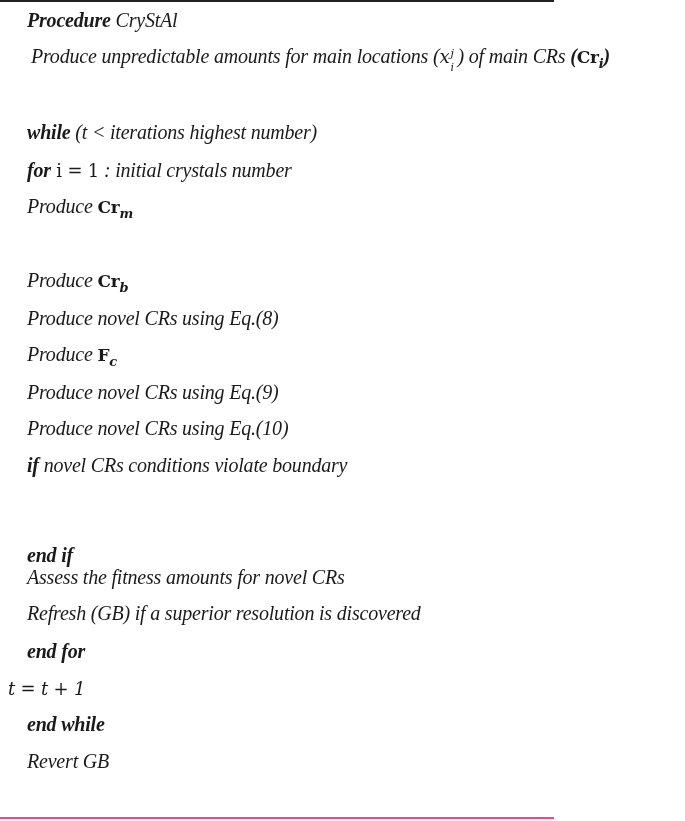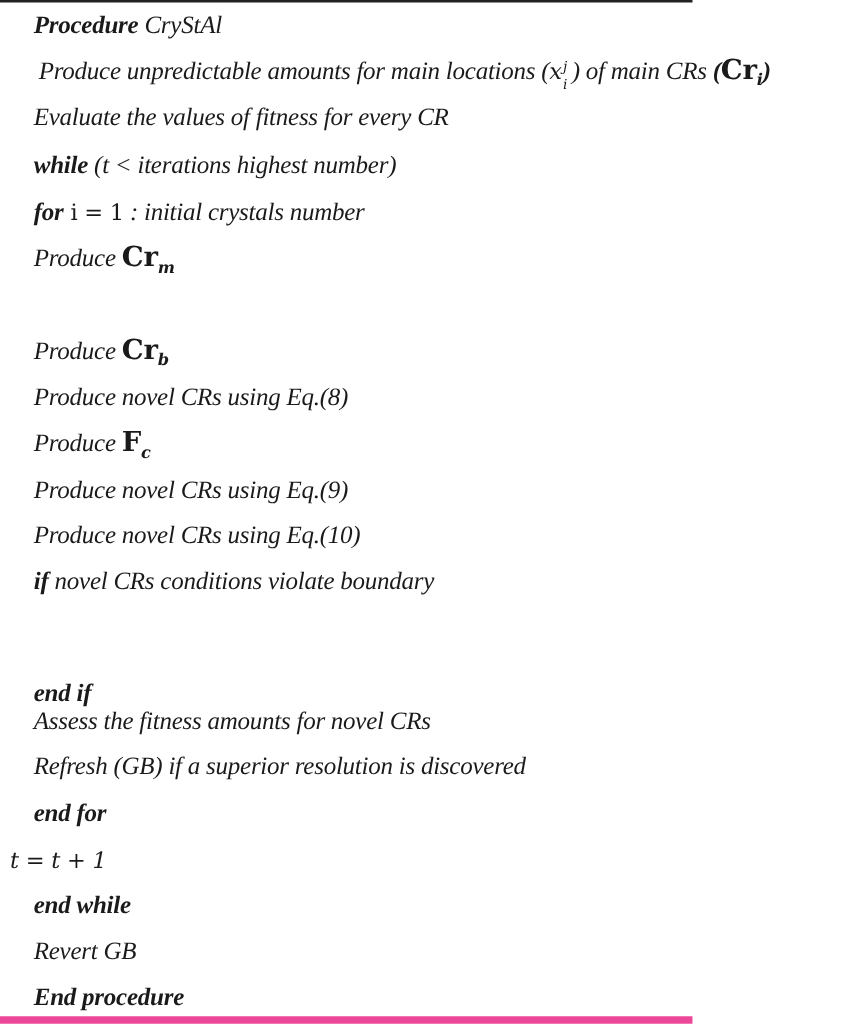--- a/index.html
+++ b/index.html
@@ -15,21 +15,21 @@
       font-family: "Liberation Serif", "DejaVu Serif", serif;
       color: #1a1a1a;
     }
     .algo-box {
       position: absolute;
       left: 0;
       top: 0;
       width: 554px;
       height: 819px;
       border-top: 2px solid #222;
-      border-bottom: 6px solid #ec4899;
+      border-bottom: 2px solid #ec4899;
       box-sizing: border-box;
     }
     .line {
       position: absolute;
       left: 27px;
       font-size: 20px;
       font-style: italic;
       white-space: nowrap;
       line-height: 24px;
       letter-spacing: -0.2px;
@@ -48,21 +48,21 @@
     }
     .math-i {
       font-family: "DejaVu Serif", serif;
       font-style: italic;
       font-size: 18px;
     }
     .mathbold {
       font-family: "DejaVu Serif", serif;
       font-weight: bold;
       font-style: normal;
-      font-size: 22px;
+      font-size: 17px;
     }
     .sub {
       font-family: "DejaVu Serif", serif;
       font-weight: bold;
       font-style: italic;
       font-size: 13px;
       position: relative;
       top: 5px;
     }
     .supsub {
@@ -85,23 +85,20 @@
 <div class="algo-box">
 
   <div class="line" style="top:6px;">
     <span class="kw">Procedure</span><span class="plain"> CryStAl</span>
   </div>
 
   <div class="line indent-2" style="top:42px;text-align:center;">
     <span>Produce unpredictable amounts for main locations (</span><span class="math-i">x</span><span class="supsub"><span class="sp">j</span><span class="sb">i</span></span><span>) of main CRs </span><span class="kw">(</span><span class="mathbold">Cr</span><span class="sub">i</span><span class="kw">)</span>
   </div>
 
-  <div class="line" style="top:80px;">
-    <span>Evaluate the values of  fitness for every CR</span>
-  </div>
 
   <div class="line" style="top:118px;">
     <span class="kw">while</span><span> (t &lt;  iterations highest number)</span>
   </div>
 
   <div class="line" style="top:156px;">
     <span class="kw">for</span><span class="math"> i = 1</span><span> : initial crystals number</span>
   </div>
 
   <div class="line" style="top:192px;">
@@ -155,17 +152,14 @@
   </div>
 
   <div class="line" style="top:710px;">
     <span class="kw">end while</span>
   </div>
 
   <div class="line" style="top:747px;">
     <span>Revert GB</span>
   </div>
 
-  <div class="line" style="top:784px;">
-    <span class="kw">End procedure</span>
-  </div>
 
 </div>
 
 </body></html>

